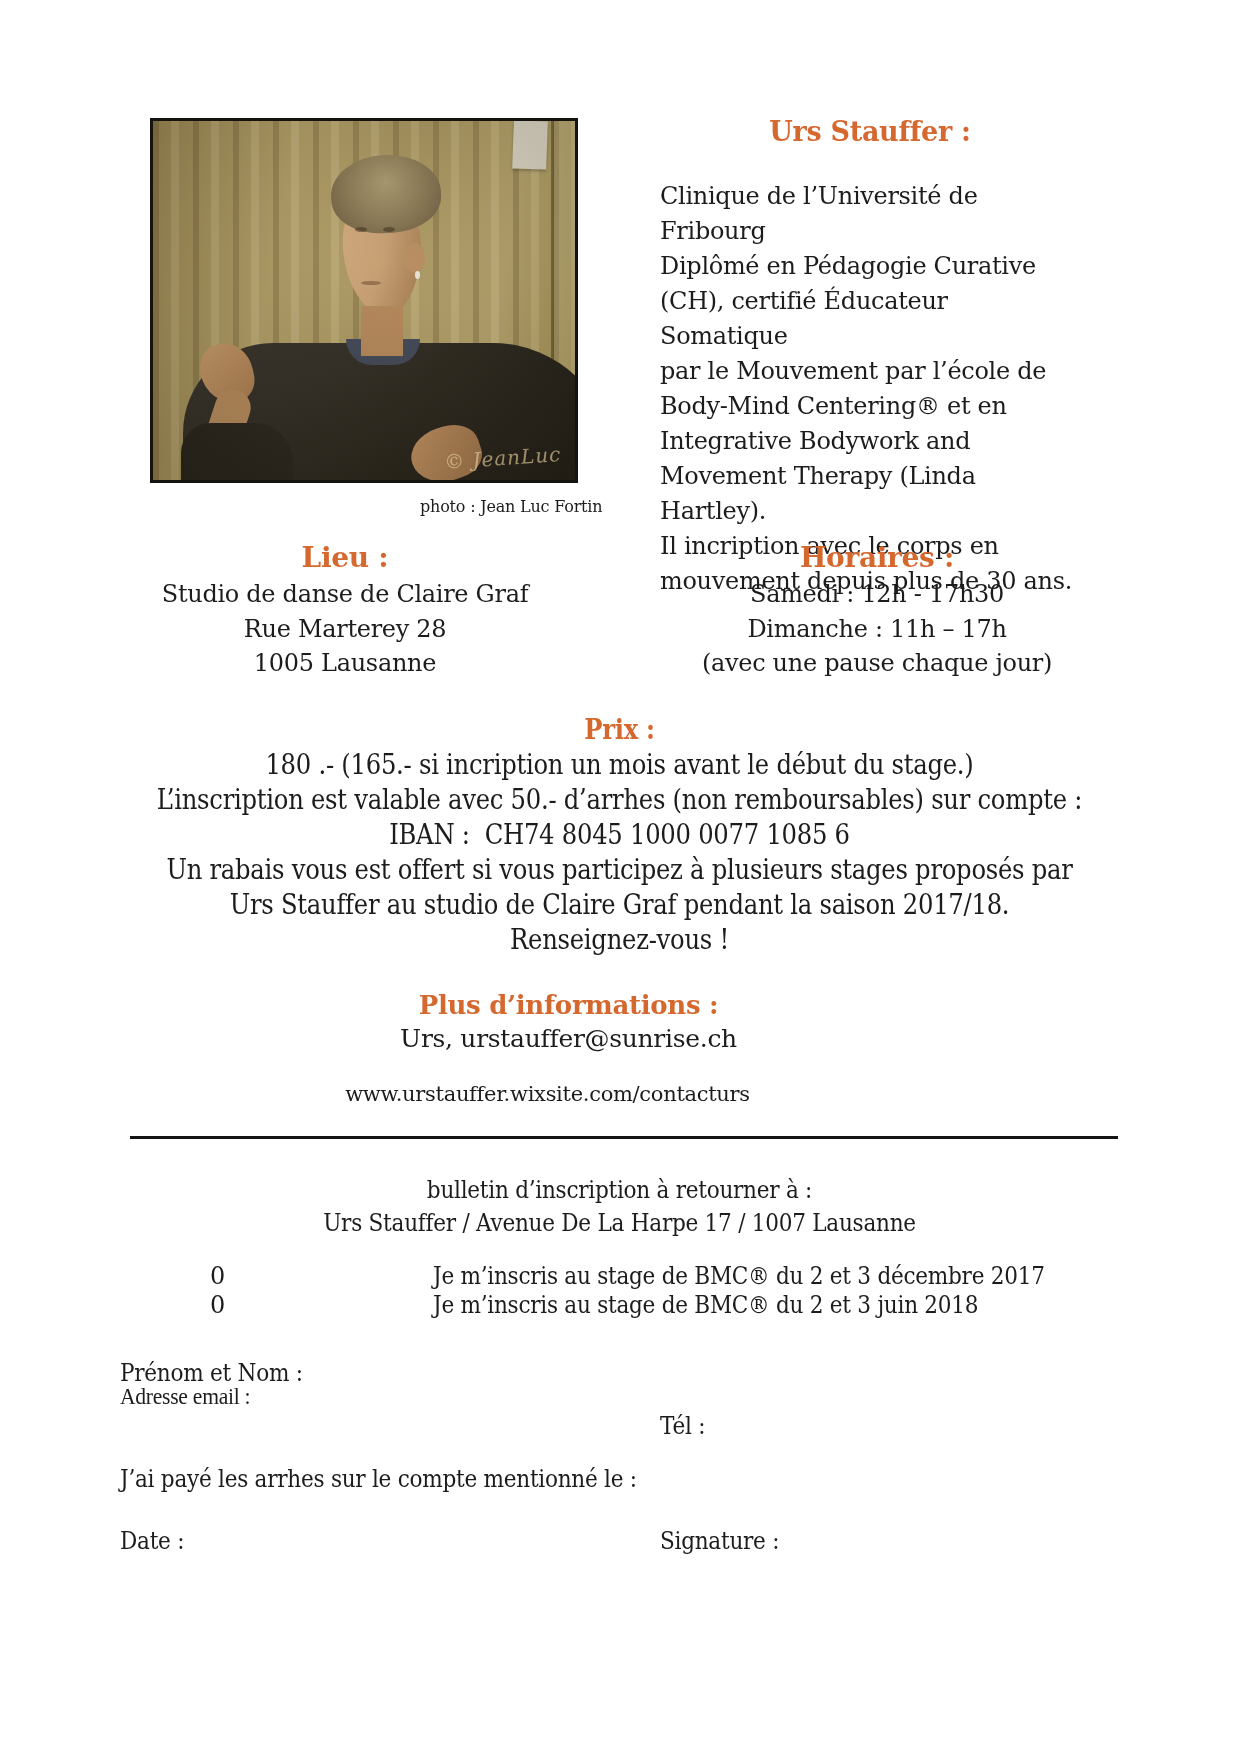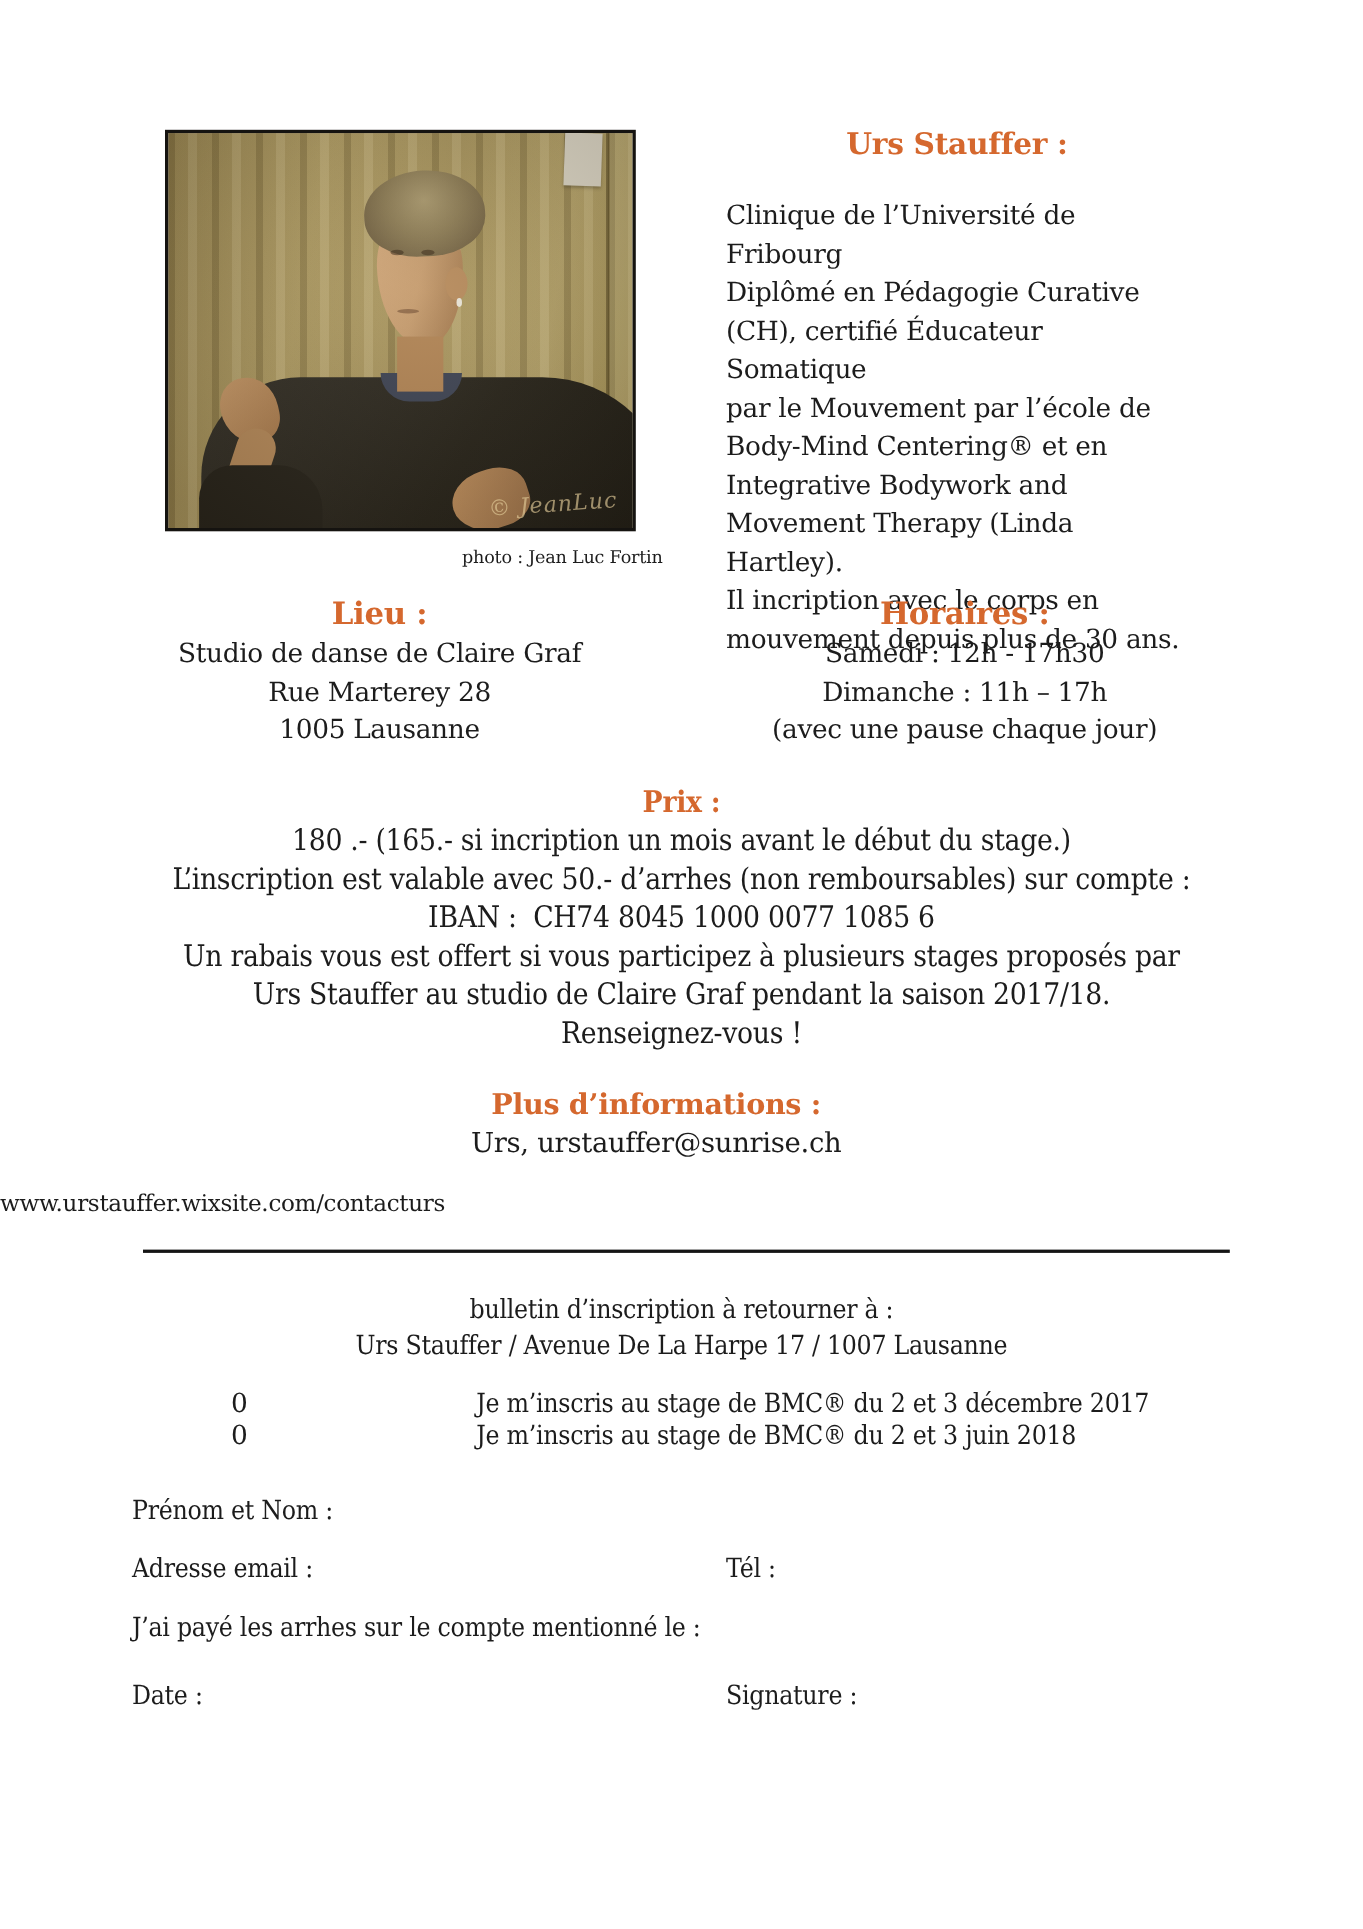--- a/index.html
+++ b/index.html
@@ -56,23 +56,23 @@
 
   
   .caption { left:420px; top:497px; font-size:16px; letter-spacing:-0.2px; }
   .bio { left:660px; top:116px; width:420px; font-size:24px; line-height:35px; }
   .bio .h { text-align:center; font-size:27px; line-height:32px; margin-bottom:31px; }
   .col { top:538px; width:420px; text-align:center; font-size:24px; line-height:34.5px; }
   .col .h { font-size:28px; line-height:39px; }
   .lieu { left:135px; } .horaires { left:667px; }
   .prix { left:0; top:712px; width:1239px; text-align:center; font-size:27px; line-height:35px; }
   .prix .h { font-size:27px; }
-  .infos { left:0; top:988px; width:1137px; text-align:center; font-size:25px; line-height:34px;margin-left:28px; }
+  .infos { left:0; top:988px; width:1137px; text-align:center; font-size:25px; line-height:34px; }
   .infos .h { font-size:26px; }
-  .url { left:0; top:1082px; width:1095px; text-align:left; font-size:21px; }
+  .url { left:0; top:1082px; width:1095px; text-align:center; font-size:21px; }
   .rule { left:130px; top:1136px; width:988px; border-top:3px solid #141414; }
   .bulletin { left:0; top:1174px; width:1239px; text-align:center; font-size:24px; line-height:33px; }
   .opt-row { left:0; top:0; width:1239px; height:29px; font-size:24px; line-height:29px; }
   .opt-row .mark { position:absolute; left:210px; }
   .opt-row .lab  { position:absolute; left:433px; }
   .field { font-size:24px; line-height:30px; }
 </style>
 </head>
 <body>
 
@@ -158,21 +158,21 @@
     <span class="lab narrow-l">Je m’inscris au stage de BMC® du 2 et 3 décembre 2017</span>
   </div>
   <div class="abs opt-row" style="top:1291px;">
     <span class="mark">0</span>
     <span class="lab narrow-l">Je m’inscris au stage de BMC® du 2 et 3 juin 2018</span>
   </div>
 
   <div class="abs field" style="left:120px; top:1358px;">
     <span class="narrow-l">Prénom et Nom :</span>
   </div>
-  <div class="abs field" style="left:120px; top:1411px;">
+  <div class="abs field" style="left:120px; top:1381px;font-family:Liberation Serif, serif;">
     <span class="narrow-l">Adresse email :</span>
   </div>
   <div class="abs field" style="left:660px; top:1411px;">
     <span class="narrow-l">Tél :</span>
   </div>
   <div class="abs field" style="left:120px; top:1464px;">
     <span class="narrow-l">J’ai payé les arrhes sur le compte mentionné le :</span>
   </div>
   <div class="abs field" style="left:120px; top:1526px;">
     <span class="narrow-l">Date :</span>

